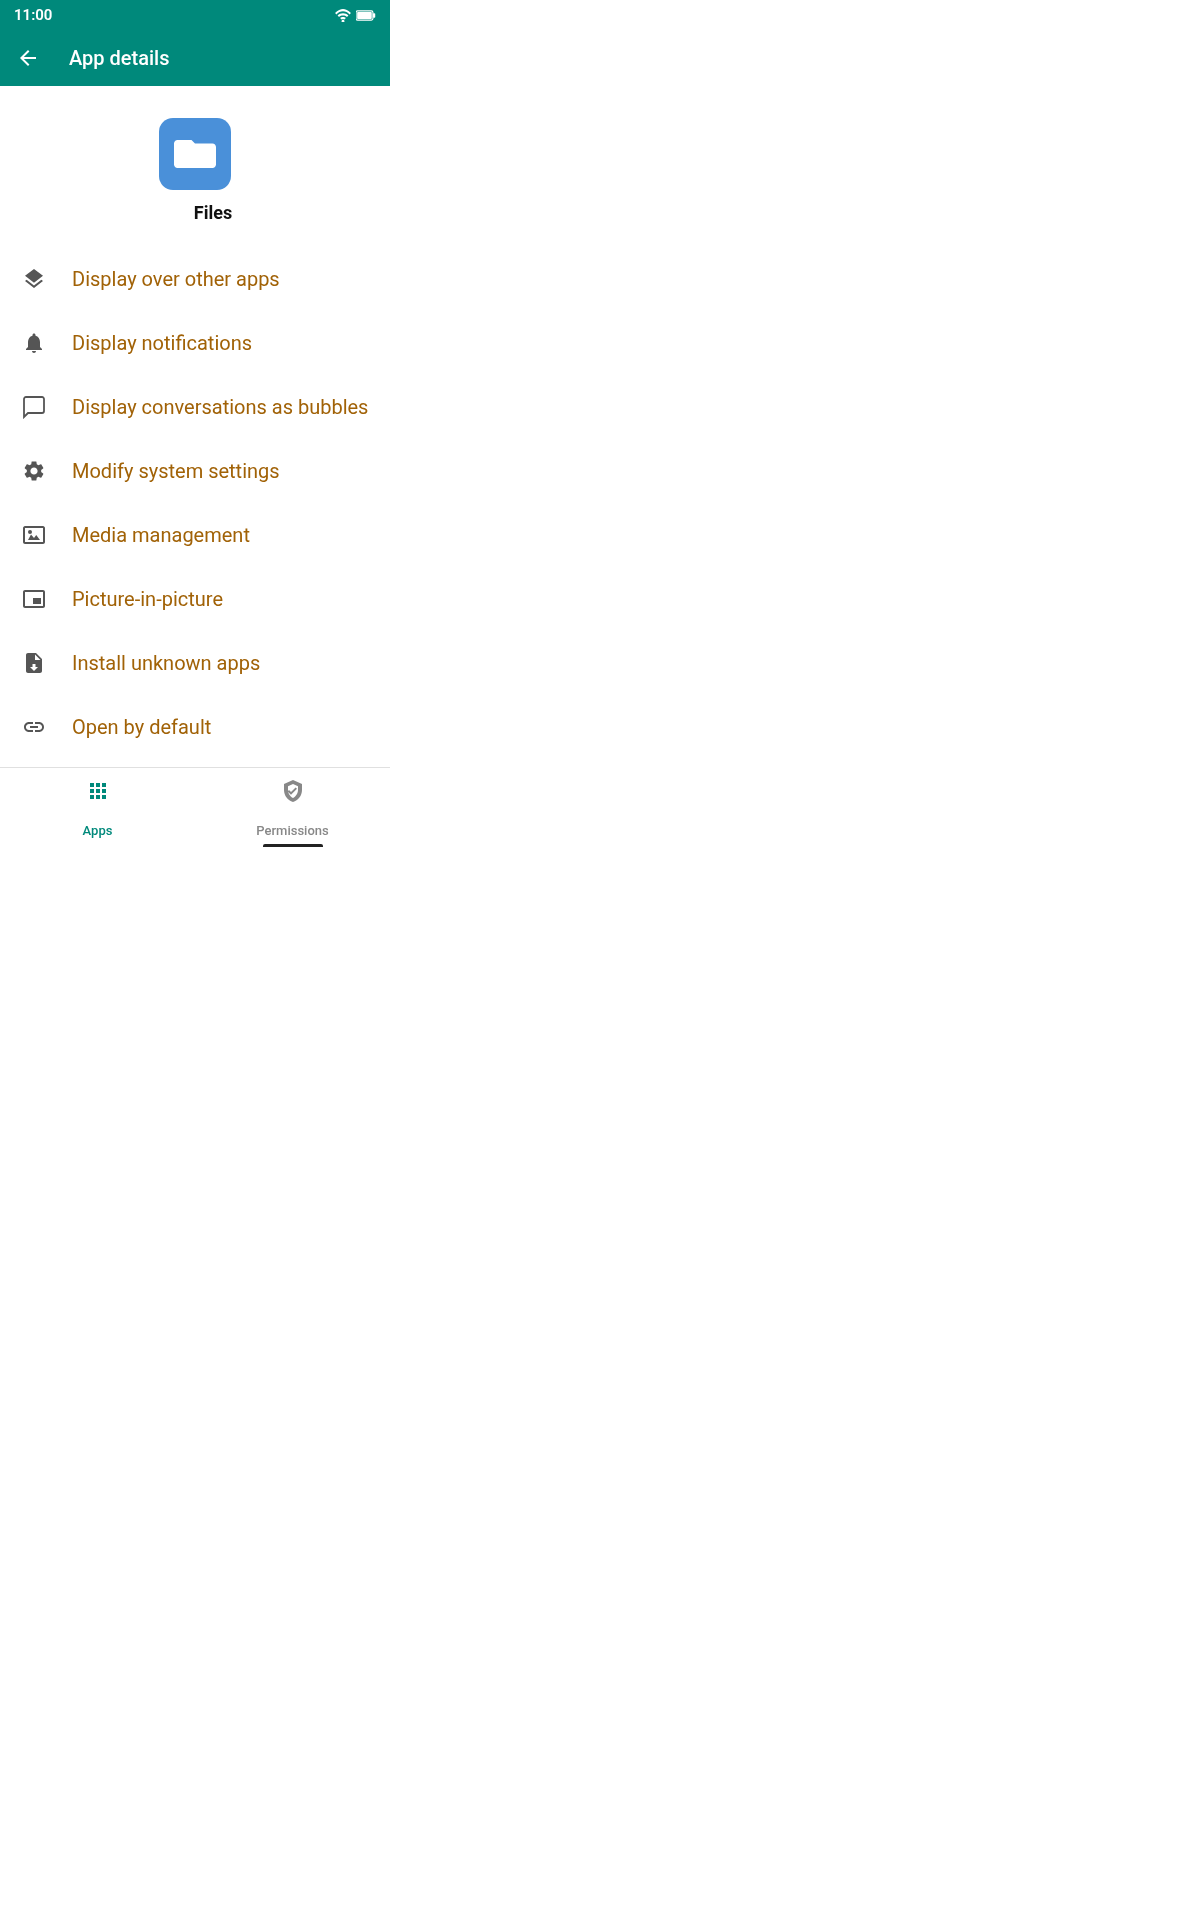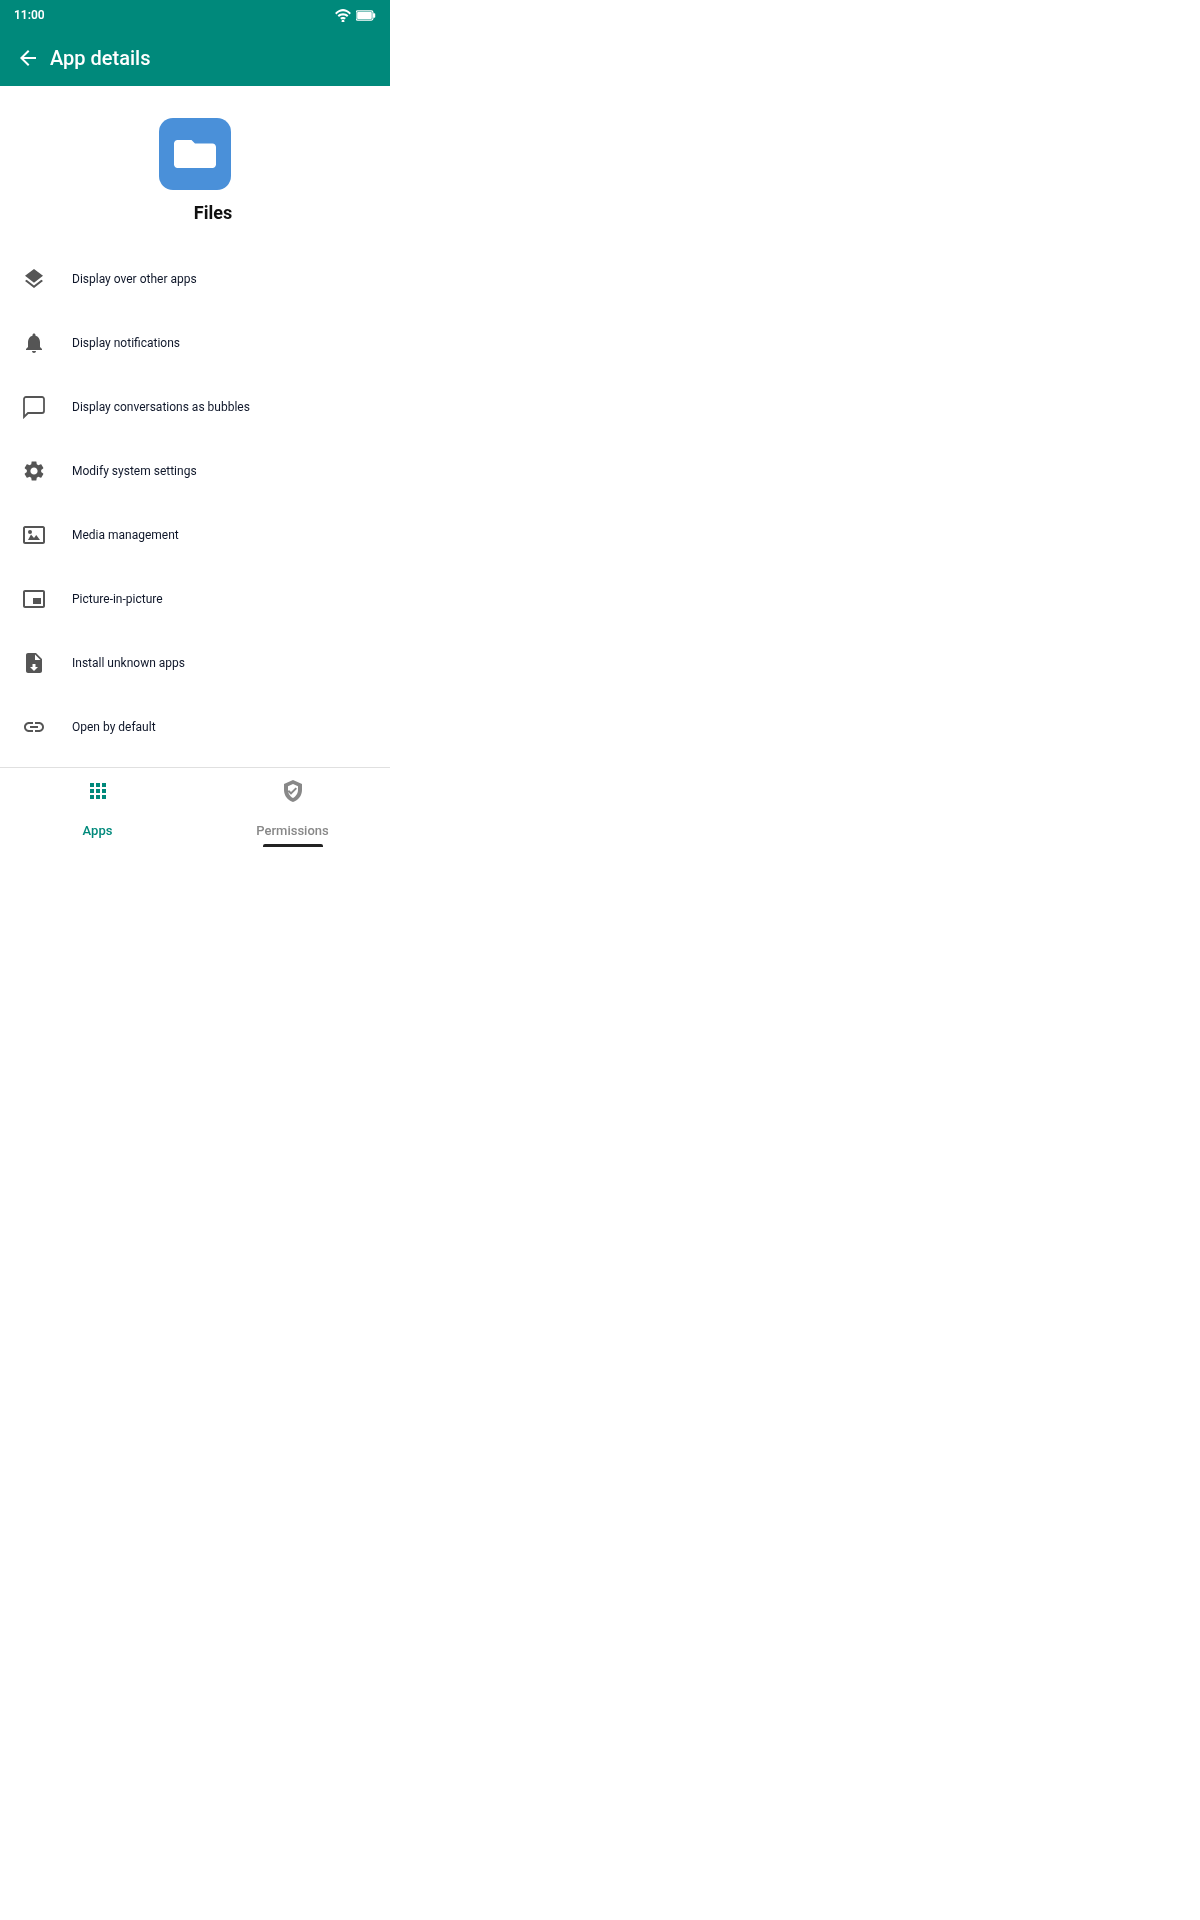--- a/index.html
+++ b/index.html
@@ -19,40 +19,40 @@
     .status-bar {
       background: #00897b;
       height: 30px;
       display: flex;
       align-items: center;
       justify-content: space-between;
       padding: 0 14px;
     }
     .status-time {
       color: #fff;
-      font-size: 12px;
+      font-size: 15px;
       font-weight: 600;
     }
     .status-icons {
       display: flex;
       align-items: center;
       gap: 4px;
     }
     .status-icons svg {
       fill: #fff;
     }
 
     
     .top-bar {
       background: #00897b;
       height: 56px;
       display: flex;
       align-items: center;
       padding: 0 16px;
-      gap: 10px;
+      gap: 29px;
     }
     .top-bar-back {
       color: #fff;
       font-size: 22px;
       cursor: pointer;
       display: flex;
       align-items: center;
     }
     .top-bar-title {
       color: #fff;
@@ -103,22 +103,22 @@
       display: flex;
       align-items: center;
       justify-content: center;
       flex-shrink: 0;
       color: #555;
     }
     .menu-icon svg {
       fill: #555;
     }
     .menu-label {
-      font-size: 12px;
-      color: #0f172a;
+      font-size: 20px;
+      color: #a16207;
       font-weight: 400;
     }
 
     
     .bottom-nav {
       height: 80px;
       border-top: 1px solid #e0e0e0;
       display: flex;
       align-items: stretch;
     }

